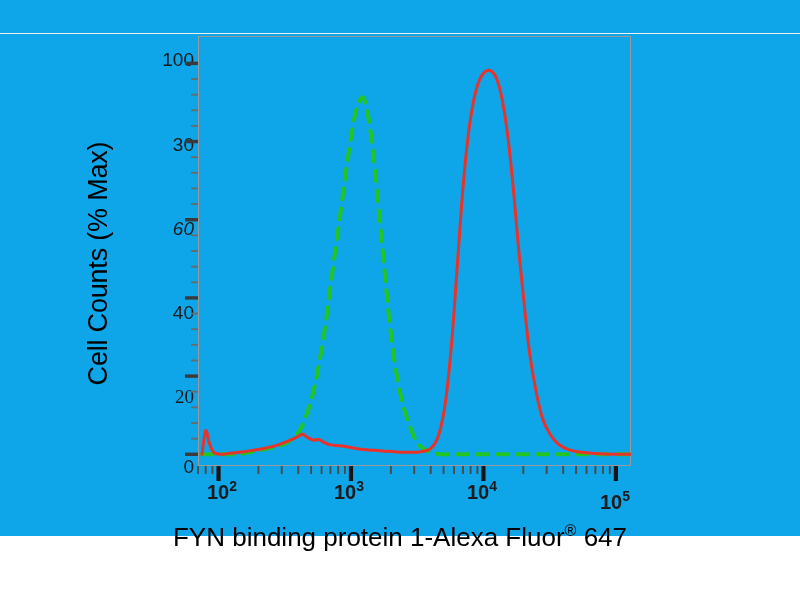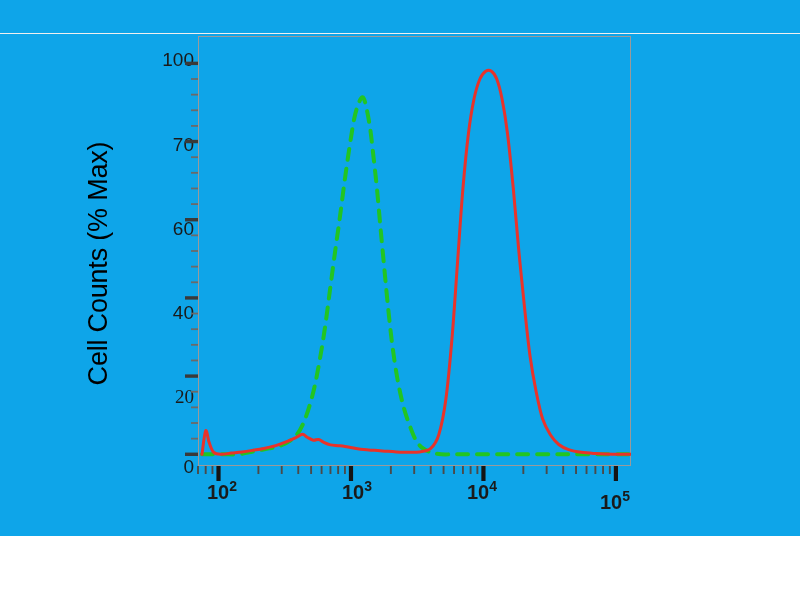--- a/index.html
+++ b/index.html
@@ -114,41 +114,44 @@
 </head>
 <body>
 
 <div id="figure">
 
   <div class="top-rule"></div>
 
   <div id="plot-frame"></div>
 
   <div class="ytick-label" style="left:148px; top:49px;">100</div>
-  <div class="ytick-label" style="left:148px; top:134px;">70</div>
-  <div class="ytick-label" style="left:148px; top:218px;">60</div>
+  <div class="ytick-label" style="left:148px; top:134px;">30</div>
+  <div class="ytick-label" style="left:148px; top:218px;font-style:italic;">60</div>
   <div class="ytick-label" style="left:148px; top:302px;text-align:right;">40</div>
   <div class="ytick-label" style="left:148px; top:386px;font-family:Liberation Serif, serif;">20</div>
   <div class="ytick-label" style="left:148px; top:456px;">0</div>
 
   <div class="xtick-label" style="left:187px; top:481px;">
     <span>10</span><span class="sup">2</span>
   </div>
-  <div class="xtick-label" style="left:302px; top:481px;text-align:right;">
+  <div class="xtick-label" style="left:314px; top:481px;">
     <span>10</span><span class="sup">3</span>
   </div>
   <div class="xtick-label" style="left:447px; top:481px;">
     <span>10</span><span class="sup">4</span>
   </div>
   <div class="xtick-label" style="left:580px; top:491px;">
     <span>10</span><span class="sup">5</span>
   </div>
 
   <div id="ylabel">Cell Counts (% Max)</div>
 
+  <div id="xlabel">
+    <span>FYN binding protein 1-Alexa Fluor</span><span class="sup">®</span><span> 647</span>
+  </div>
 
   <svg id="plot-svg" viewBox="0 0 800 600">
     <g id="y-ticks">
         <line x1="185" y1="454.27272727272725" x2="198" y2="454.27272727272725" stroke="#3a3a3a" stroke-width="3.4"></line>
         <line x1="191" y1="438.6363636363636" x2="198" y2="438.6363636363636" stroke="#6a6a6a" stroke-width="1.8"></line>
         <line x1="191" y1="423" x2="198" y2="423" stroke="#6a6a6a" stroke-width="1.8"></line>
         <line x1="191" y1="407.3636363636364" x2="198" y2="407.3636363636364" stroke="#6a6a6a" stroke-width="1.8"></line>
         <line x1="191" y1="391.72727272727275" x2="198" y2="391.72727272727275" stroke="#6a6a6a" stroke-width="1.8"></line>
         <line x1="185" y1="376.0909090909091" x2="198" y2="376.0909090909091" stroke="#3a3a3a" stroke-width="3.4"></line>
         <line x1="191" y1="360.45454545454544" x2="198" y2="360.45454545454544" stroke="#6a6a6a" stroke-width="1.8"></line>

